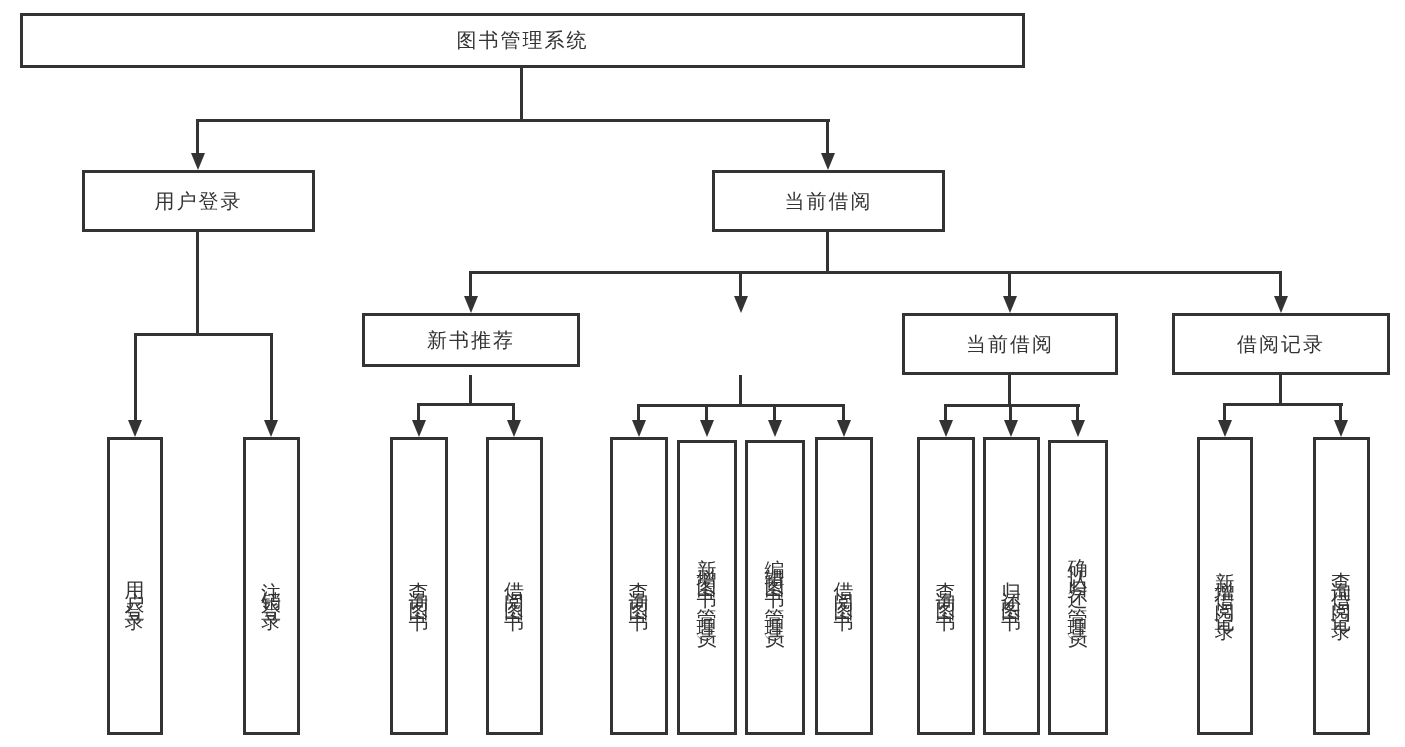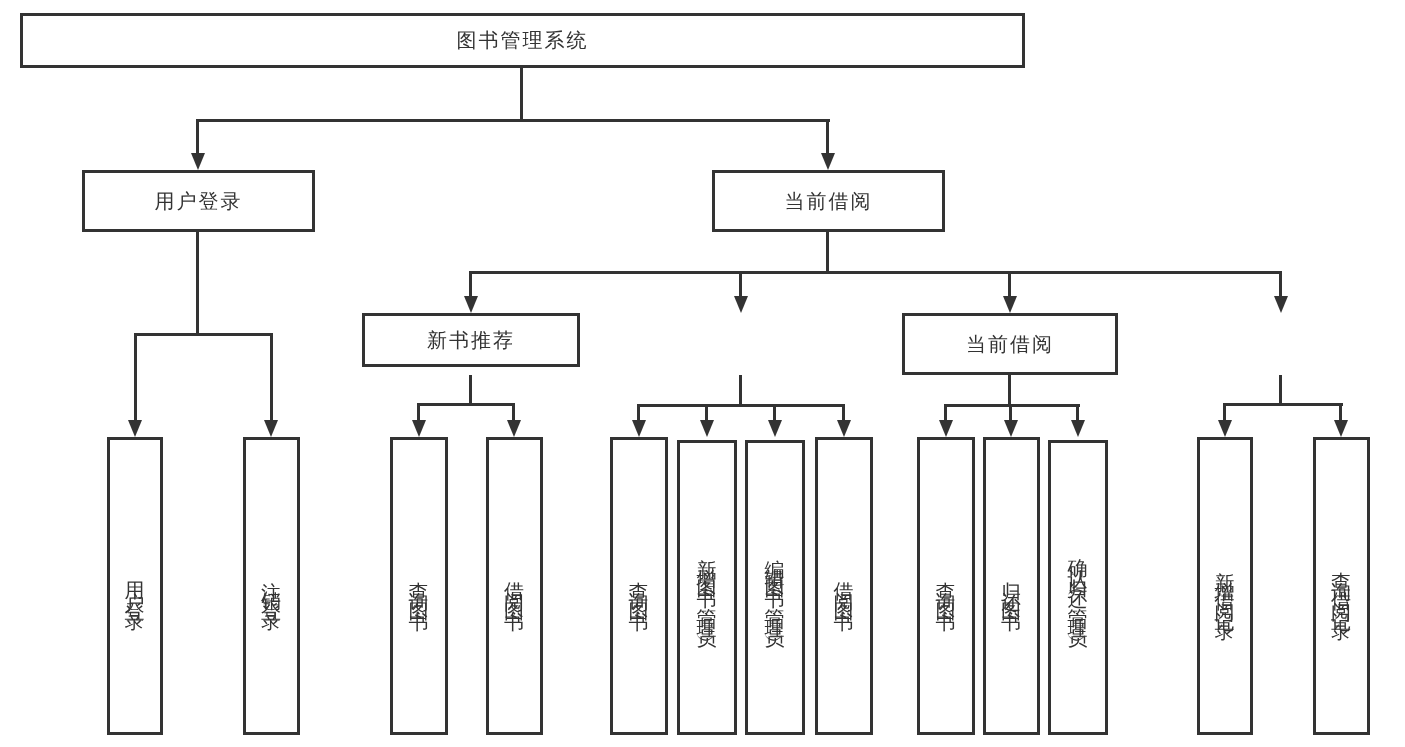--- a/index.html
+++ b/index.html
@@ -63,20 +63,23 @@
   </div>
   <div class="box h" style="left:712px;top:170px;width:233px;height:62px">
     <span>当前借阅</span>
   </div>
 
   <div class="box h" style="left:362px;top:313px;width:218px;height:54px">
     <span>新书推荐</span>
   </div>
   <div class="box h" style="left:902px;top:313px;width:216px;height:62px">
     <span>当前借阅</span>
+  </div>
+  <div class="box h" style="left:1172px;top:313px;width:218px;height:62px">
+    <span>借阅记录</span>
   </div>
 
   <div class="box v" style="left:107px;top:437px;width:56px;height:298px">
     <span>用户登录</span>
   </div>
   <div class="box v" style="left:243px;top:437px;width:57px;height:298px">
     <span>注销登录</span>
   </div>
 
   <div class="box v" style="left:390px;top:437px;width:58px;height:298px">

